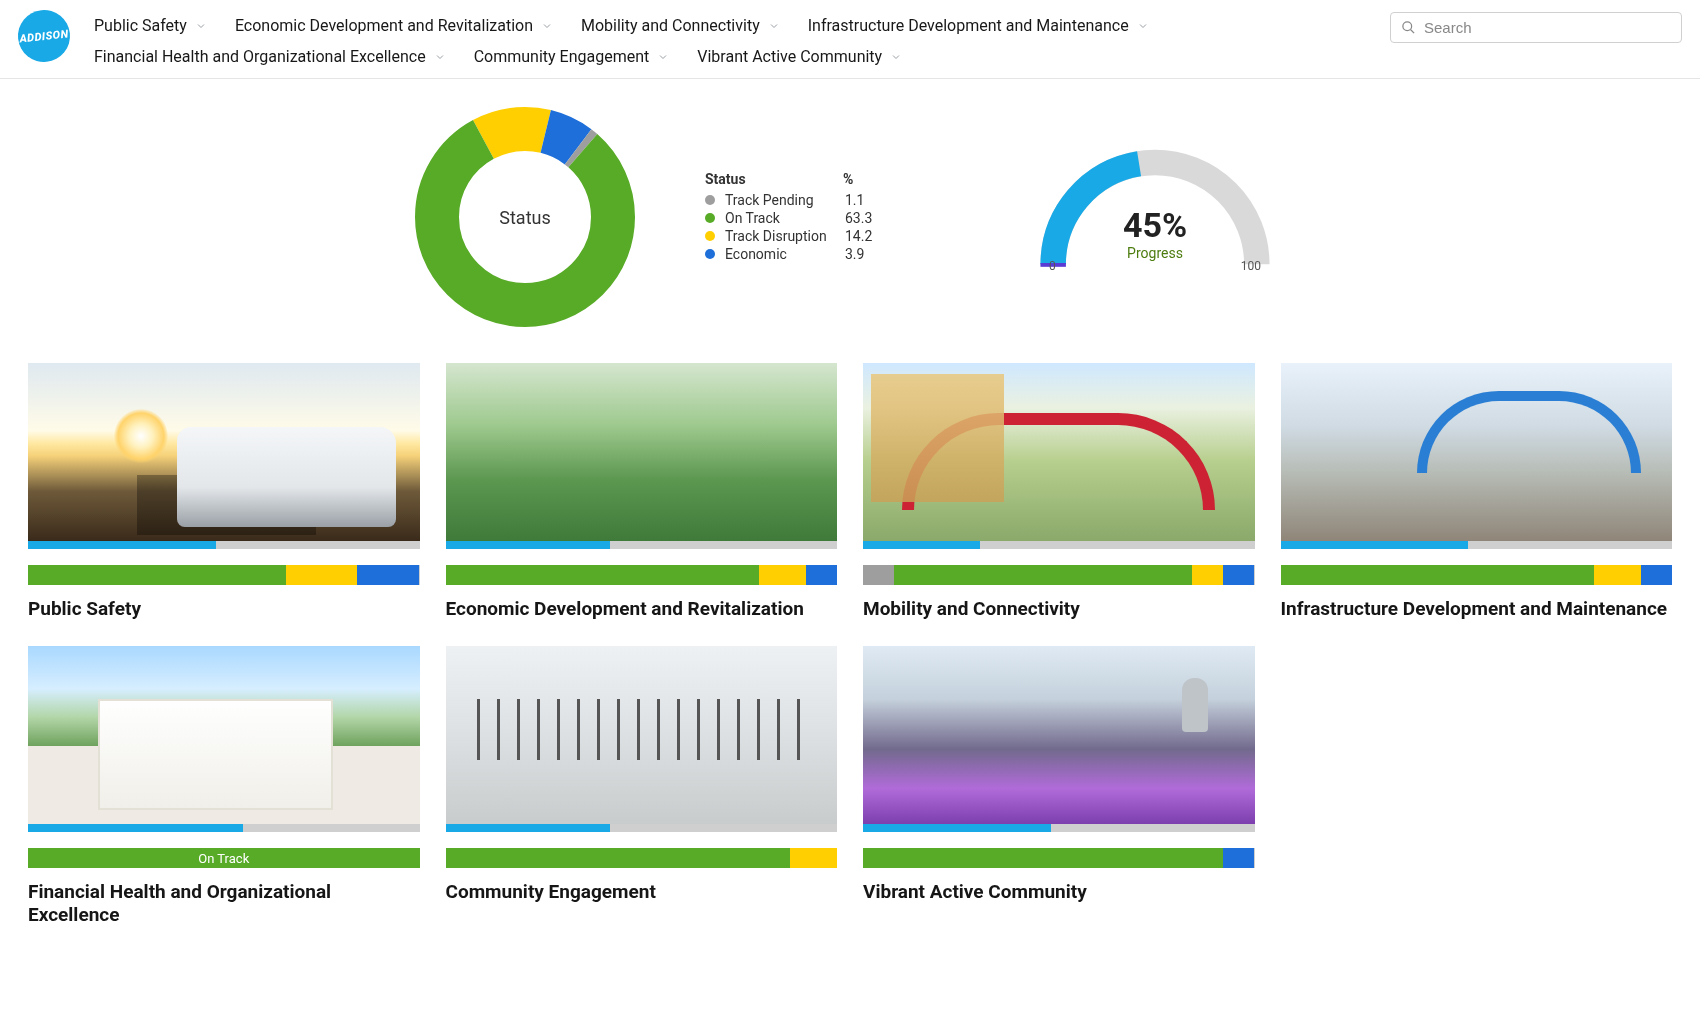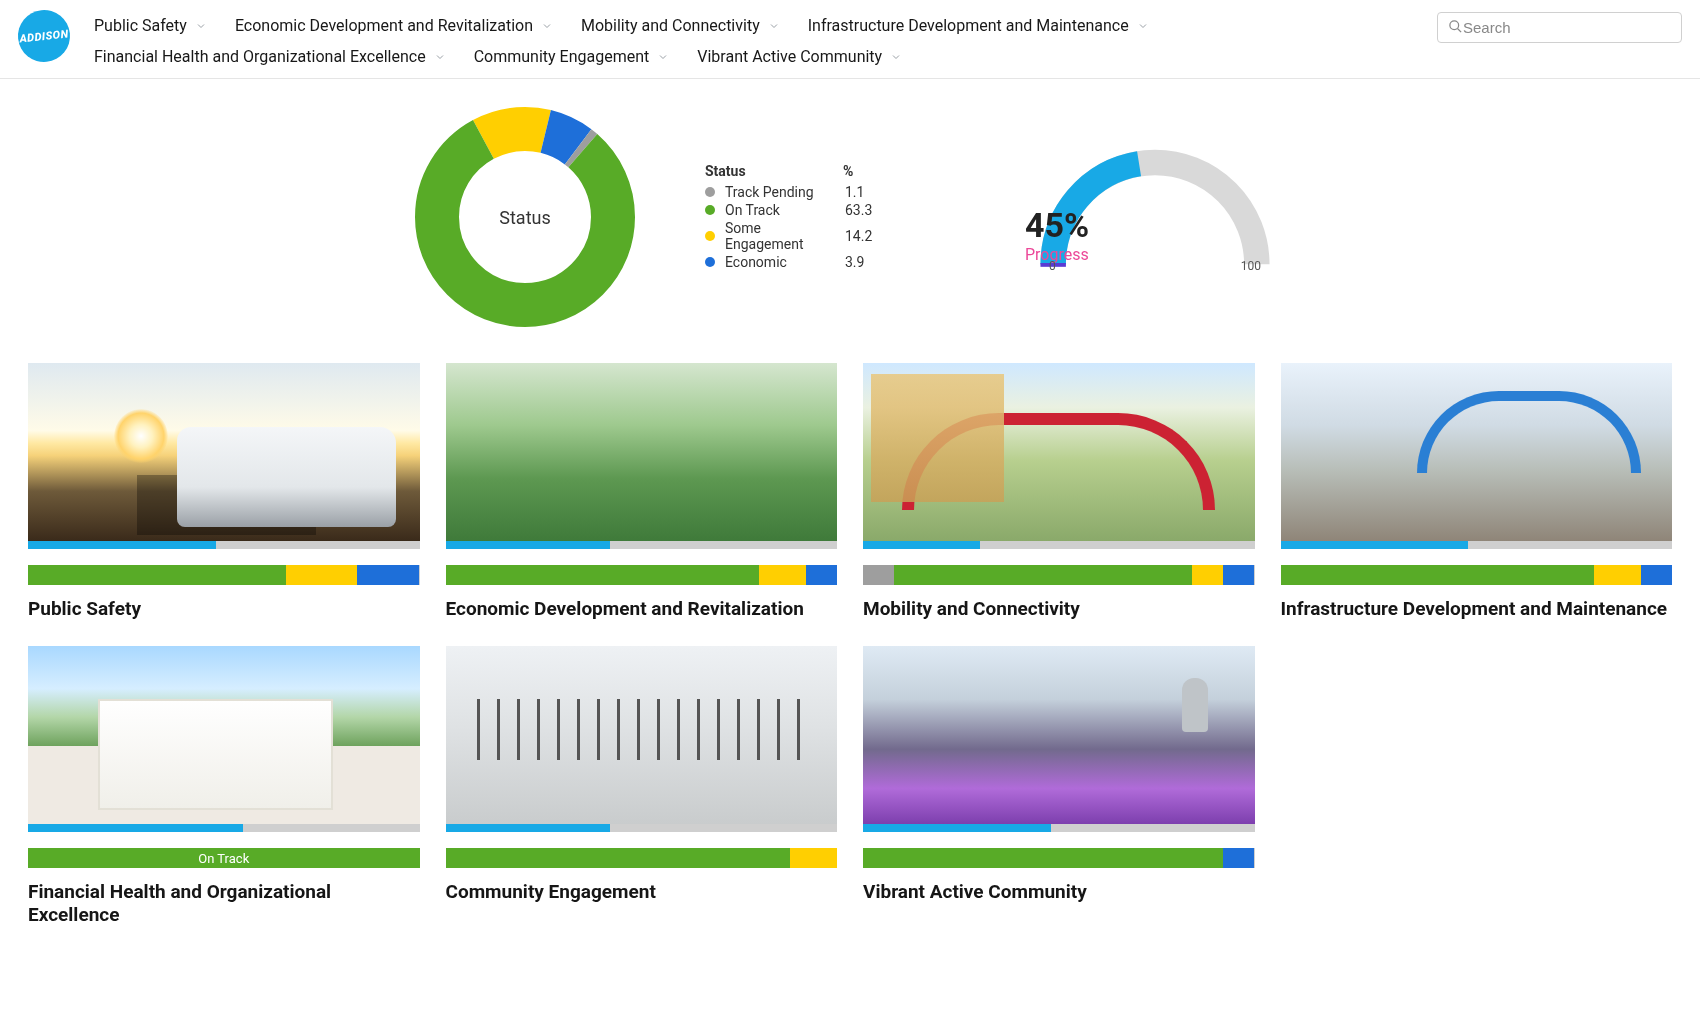--- a/index.html
+++ b/index.html
@@ -4,42 +4,42 @@
 <style>
 *{box-sizing:border-box;margin:0;padding:0}
 body{font-family:-apple-system,BlinkMacSystemFont,"Segoe UI",Roboto,Helvetica,Arial,sans-serif;color:#202020;background:#fff}
 
 .topbar{display:flex;align-items:flex-start;padding:10px 18px 8px;border-bottom:1px solid #e5e5e5;gap:24px}
 .logo{width:52px;height:52px;border-radius:50%;background:#18a9e6;display:flex;align-items:center;justify-content:center;color:#fff;font-weight:800;font-style:italic;font-size:11px;letter-spacing:.5px;flex-shrink:0;transform:rotate(-6deg)}
 .nav{display:flex;flex-wrap:wrap;gap:4px 28px;flex:1;padding-top:2px}
 .nav-item{display:flex;align-items:center;gap:8px;color:#181818;font-size:16px;cursor:pointer;padding:4px 0}
 .nav-item .chev{color:#9aa0a6}
 .search-wrap{flex-shrink:0;padding-top:2px}
-.search{display:flex;align-items:flex-start;border:1px solid #d0d0d0;border-radius:4px;padding:6px 10px;width:245px;background:#fff}
+.search{display:flex;align-items:center;gap:8px;border:1px solid #d0d0d0;border-radius:4px;padding:6px 10px;width:292px;background:#fff}
 .search svg{flex-shrink:0}
 .search input{border:none;outline:none;font-size:15px;width:100%;background:transparent;color:#444}
 .search input::placeholder{color:#888}
 
 .dash{display:flex;justify-content:center;gap:140px;align-items:center;padding:28px 30px 36px}
 .donutblock{display:flex;align-items:center;gap:70px}
 .donut{position:relative;width:220px;height:220px}
 .donut svg{width:220px;height:220px;transform:rotate(-90deg)}
 .donut-label{position:absolute;inset:0;display:flex;align-items:center;justify-content:center;font-size:18px;color:#333}
 .legend{font-size:14px;color:#333}
 .legend .hdr{display:flex;gap:28px;font-weight:700;margin-bottom:4px}
 .legend .hdr .c1{width:110px}
 .legend .row{display:flex;align-items:center;gap:10px;padding:1px 0}
 .legend .dot{width:10px;height:10px;border-radius:50%}
 .legend .lbl{width:110px}
 .legend .pct{width:40px;text-align:left}
-.gaugeblock{position:relative;width:260px;height:160px;}
+.gaugeblock{position:relative;width:260px;height:160px;text-align:center}
 .gaugeblock svg{width:260px;height:140px}
 .gauge-txt{position:absolute;left:0;right:0;top:68px}
 .gauge-txt .big{font-size:34px;font-weight:700;color:#222}
-.gauge-txt .sml{font-size:16px;color:#ec4899}
+.gauge-txt .sml{font-size:14px;color:#4d7c0f}
 .gauge-ends{position:absolute;left:24px;right:24px;top:122px;display:flex;justify-content:space-between;font-size:12px;color:#555}
 
 .grid{display:grid;grid-template-columns:repeat(4,1fr);gap:26px;padding:0 28px 40px;max-width:1700px}
 .card{display:flex;flex-direction:column;cursor:pointer}
 .thumb{height:178px;background:#ccc;background-size:cover;background-position:center;position:relative;overflow:hidden}
 .progline{height:8px;background:#cfcfcf;display:flex}
 .progline .fill{height:100%;background:#18a9e6}
 .statusbar{height:20px;margin-top:16px;background:#cfcfcf;display:flex;overflow:hidden;color:#fff;font-size:13px}
 .statusbar .seg{display:flex;align-items:center;justify-content:center}
 .title{font-size:19px;font-weight:700;margin-top:12px;color:#161616}
@@ -142,21 +142,21 @@
             <span class="lbl">Track Pending</span>
             <span class="pct">1.1</span>
           </div>
           <div class="row">
             <span class="dot" style="background:#58ab27"></span>
             <span class="lbl">On Track</span>
             <span class="pct">63.3</span>
           </div>
           <div class="row">
             <span class="dot" style="background:#ffcf01"></span>
-            <span class="lbl">Some Engagement</span>
+            <span class="lbl">Track Disruption</span>
             <span class="pct">14.2</span>
           </div>
           <div class="row">
             <span class="dot" style="background:#1e6fd9"></span>
             <span class="lbl">Economic</span>
             <span class="pct">3.9</span>
           </div>
         </div>
     </div>
   </div>

